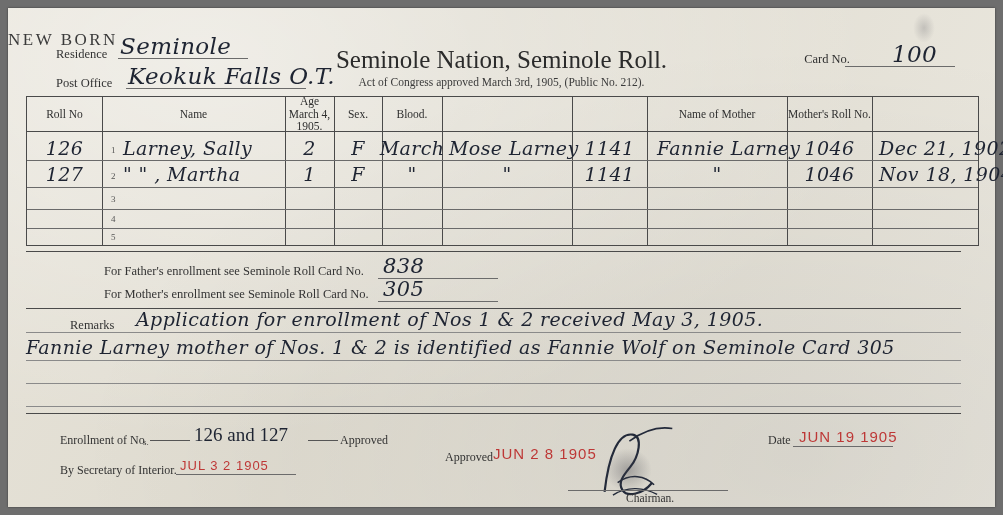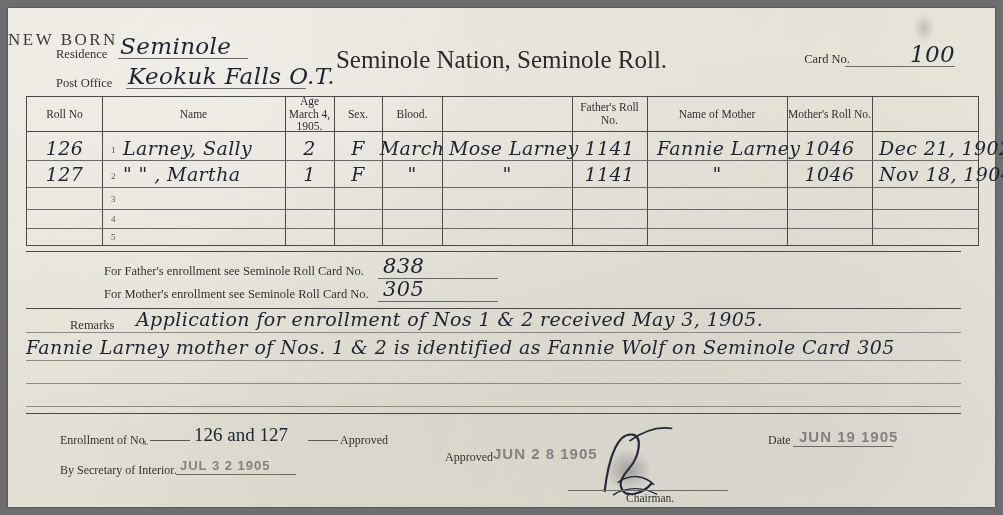--- a/index.html
+++ b/index.html
@@ -45,21 +45,21 @@
     font-size:11.5px;color:#3a3a3a;
   }
   .lbl{font-size:12.5px;color:#333;}
   .res-lbl{position:absolute;left:48px;top:39px;}
   .po-lbl{position:absolute;left:48px;top:68px;}
   .res-val{position:absolute;left:112px;top:25px;font-size:23px;}
   .po-val{position:absolute;left:120px;top:55px;font-size:23px;}
   .res-line{position:absolute;left:110px;top:50px;width:130px;border-bottom:1px solid #6b6b6b;}
   .po-line{position:absolute;left:118px;top:80px;width:180px;border-bottom:1px solid #6b6b6b;}
   .card-lbl{position:absolute;right:145px;top:44px;font-size:12.5px;}
-  .card-val{position:absolute;right:40px;top:33px;font-size:23px;color:#1e2432;}
+  .card-val{position:absolute;right:58px;top:33px;font-size:23px;color:#1e2432;}
   .card-line{position:absolute;right:40px;top:58px;width:110px;border-bottom:1px solid #6b6b6b;}
 
   
   .tbl{
     position:absolute;left:18px;top:88px;width:951px;height:148px;
     border-top:1.6px solid #4a4a4a;border-bottom:1.6px solid #4a4a4a;
     border-left:1px solid #4a4a4a;border-right:1px solid #4a4a4a;
   }
   .tbl .hrow{
     position:absolute;left:0;right:0;top:0;height:34px;
@@ -90,21 +90,21 @@
   .rem-lbl{position:absolute;left:62px;top:310px;font-size:12.5px;color:#333;}
   .rem1{position:absolute;left:128px;top:300px;font-size:19px;}
   .rem2{position:absolute;left:18px;top:328px;font-size:19px;}
   .rline{position:absolute;left:18px;right:34px;border-bottom:1px solid #8a8a8a;}
 
   
   .ft-lbl{position:absolute;font-size:12px;color:#333;}
   .ft-hand{position:absolute;font-size:19px;color:#1e2432;}
   .stamp{
     position:absolute;font-family:"Liberation Sans", sans-serif;
-    font-weight:bold;font-size:13px;color:#737373;letter-spacing:1px;
+    font-weight:normal;font-size:13px;color:#b91c1c;letter-spacing:1px;
     opacity:.85;
   }
   .dash{position:absolute;border-top:1px solid #555;}
   .sigline{position:absolute;border-bottom:1px solid #6b6b6b;}
   .chair{position:absolute;font-size:11.5px;color:#333;}
   .sig{
     position:absolute;font-family:"DejaVu Serif",serif;font-style:italic;
     color:#23293a;font-size:30px;transform:rotate(-6deg);
   }
   .smudge{
@@ -112,20 +112,21 @@
     background:radial-gradient(ellipse at 50% 50%, rgba(60,60,70,.35), rgba(60,60,70,0) 70%);
   }
 </style>
 </head>
 <body>
 
 <div class="scan">
 
   <div class="hdr-newborn printed">NEW BORN</div>
   <div class="hdr-title printed">Seminole Nation, Seminole Roll.</div>
+  <div class="hdr-act printed">Act of Congress approved March 3rd, 1905, (Public No. 212).</div>
 
   <div class="lbl res-lbl printed">Residence</div>
   <div class="res-val hand">Seminole</div>
   <div class="res-line"></div>
 
   <div class="lbl po-lbl printed">Post Office</div>
   <div class="po-val hand">Keokuk Falls O.T.</div>
   <div class="po-line"></div>
 
   <div class="card-lbl printed">Card No.</div>
@@ -143,21 +144,20 @@
     <div class="vline" style="left:545px"></div>
     <div class="vline" style="left:620px"></div>
     <div class="vline" style="left:760px"></div>
     <div class="vline" style="left:845px"></div>
 
     <div class="th printed" style="left:0;width:75px">Roll No</div>
     <div class="th printed" style="left:75px;width:183px">Name</div>
     <div class="th printed" style="left:258px;width:49px">Age March 4, 1905.</div>
     <div class="th printed" style="left:307px;width:48px">Sex.</div>
     <div class="th printed" style="left:355px;width:60px">Blood.</div>
-    <div class="th printed" style="left:545px;width:75px">Father's Roll No.</div>
     <div class="th printed" style="left:620px;width:140px">Name of Mother</div>
     <div class="th printed" style="left:760px;width:85px">Mother's Roll No.</div>
 
     <div class="rowline" style="top:63px"></div>
     <div class="rowline" style="top:90px"></div>
     <div class="rowline" style="top:112px"></div>
     <div class="rowline" style="top:131px"></div>
 
     <div class="rnum" style="left:84px;top:48px">1</div>
     <div class="cell hand c" style="left:0;width:75px;top:38px;height:25px">126</div>

